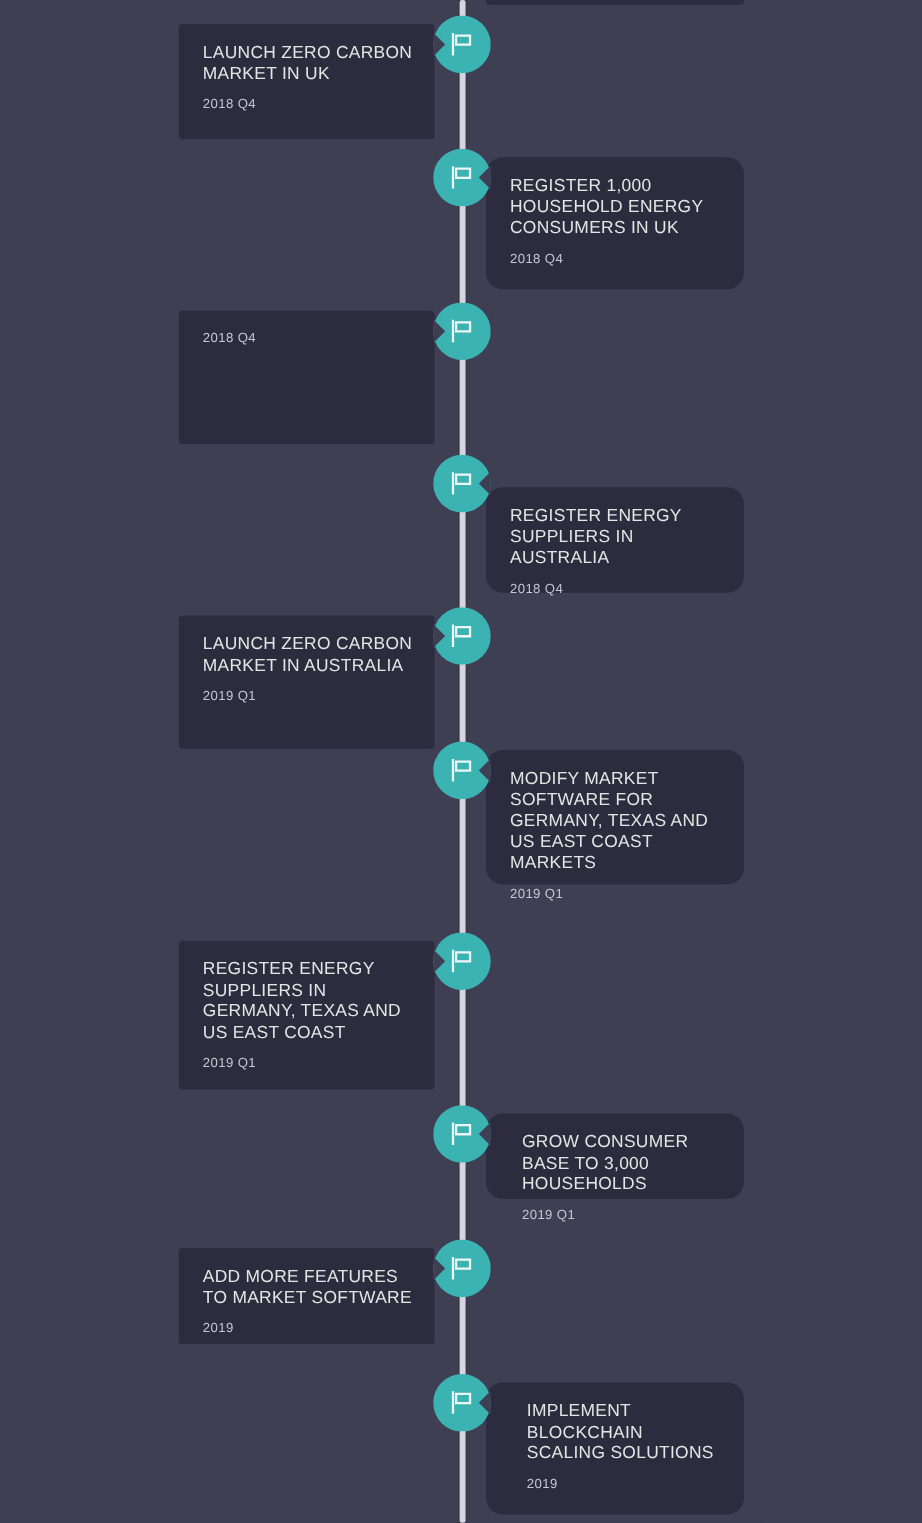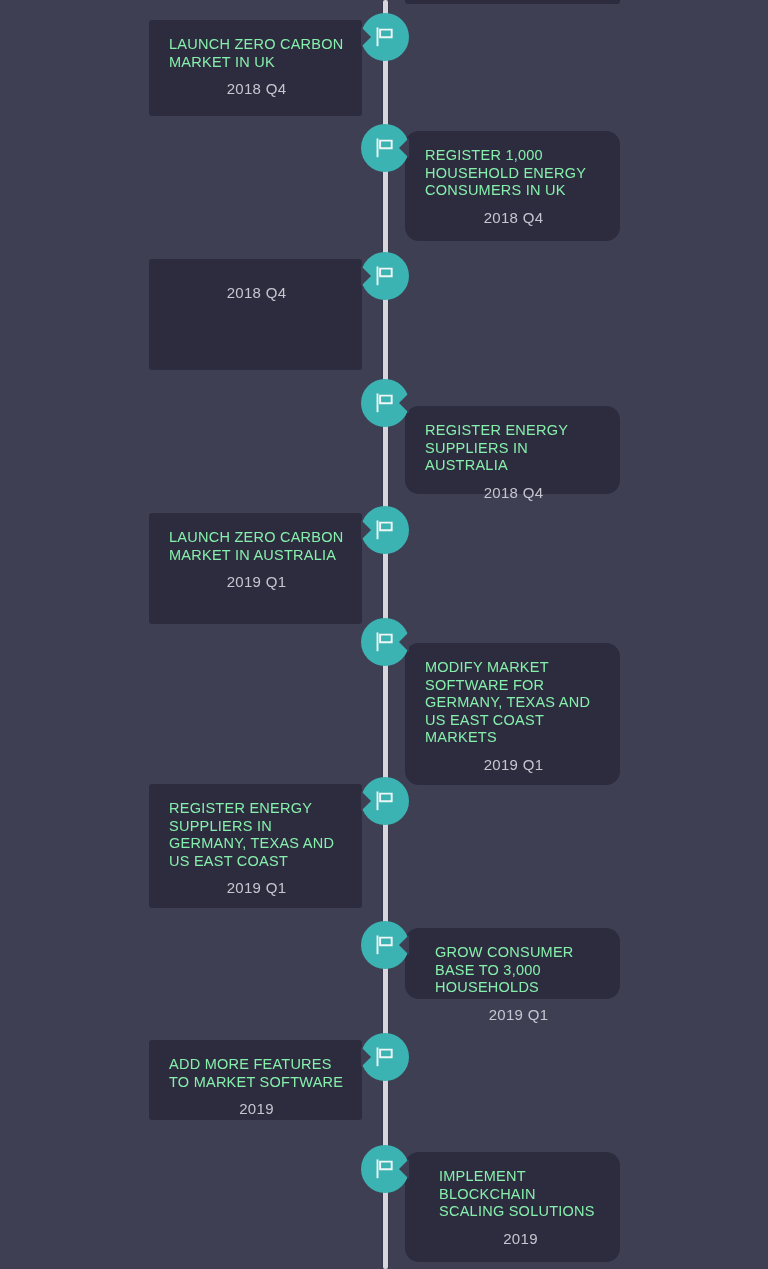--- a/index.html
+++ b/index.html
@@ -44,37 +44,36 @@
     position: absolute;
     background: #2c2c3e;
     border-radius: 3px;
     box-sizing: border-box;
     padding: 16px 18px 18px 20px;
   }
   .milestone.left .card  { left: 149px;  width: 213px; }
   .milestone.right .card { left: 405px;  width: 215px; border-radius: 14px; }
 
   .card-title {
-    color: #86efac;
+    color: #e5e5e5;
     font-size: 14.5px;
     line-height: 17.6px;
     letter-spacing: 0.25px;
     text-transform: uppercase;
     margin: 0 0 9px 0;
     font-weight: 400;
     white-space: pre-line;
   }
   .card-date {
     color: #c6c6d0;
-    font-size: 15px;
+    font-size: 11px;
     line-height: 14px;
     letter-spacing: 0.3px;
-    margin: 11px;
+    margin: 0;
     font-weight: 400;
-    text-align: center;
   }
 
   
   .marker {
     position: absolute;
     left: 361px;
     width: 48px;
     height: 48px;
   }
   .marker svg { display: block; width: 48px; height: 48px; }
@@ -173,21 +172,21 @@
     <circle cx="24" cy="24" r="24" fill="#3cb3b3"></circle>
     <path d="M 0,14 L 10,24 L 0,34 Z" fill="#3f3f54"></path>
     <g transform="translate(15.5,15.0)" fill="none" stroke="#eef6f6" stroke-width="1.9" stroke-linecap="square" stroke-linejoin="miter">
       <line x1="1.0" y1="0.4" x2="1.0" y2="17.2"></line>
       <path d="M 3.6,1.6 L 15.2,1.6 L 15.2,9.2 L 3.6,9.2 Z"></path>
     </g>
   </svg>
         </div>
       </div>
       <div class="milestone right" style="top: 0px;">
-        <div class="card" style="top: 643px; height: 142px;">
+        <div class="card" style="top: 625px; height: 112px;">
           <div class="card-title">MODIFY MARKET SOFTWARE FOR GERMANY, TEXAS AND US EAST COAST MARKETS</div>
           <div class="card-date">2019 Q1</div>
         </div>
         <div class="marker" style="top: 618px;">
   <svg viewBox="0 0 48 48" xmlns="http://www.w3.org/2000/svg">
     <circle cx="24" cy="24" r="24" fill="#3cb3b3"></circle>
     <path d="M 48,14 L 38,24 L 48,34 Z" fill="#3f3f54"></path>
     <g transform="translate(15.5,15.0)" fill="none" stroke="#eef6f6" stroke-width="1.9" stroke-linecap="square" stroke-linejoin="miter">
       <line x1="1.0" y1="0.4" x2="1.0" y2="17.2"></line>
       <path d="M 3.6,1.6 L 15.2,1.6 L 15.2,9.2 L 3.6,9.2 Z"></path>

